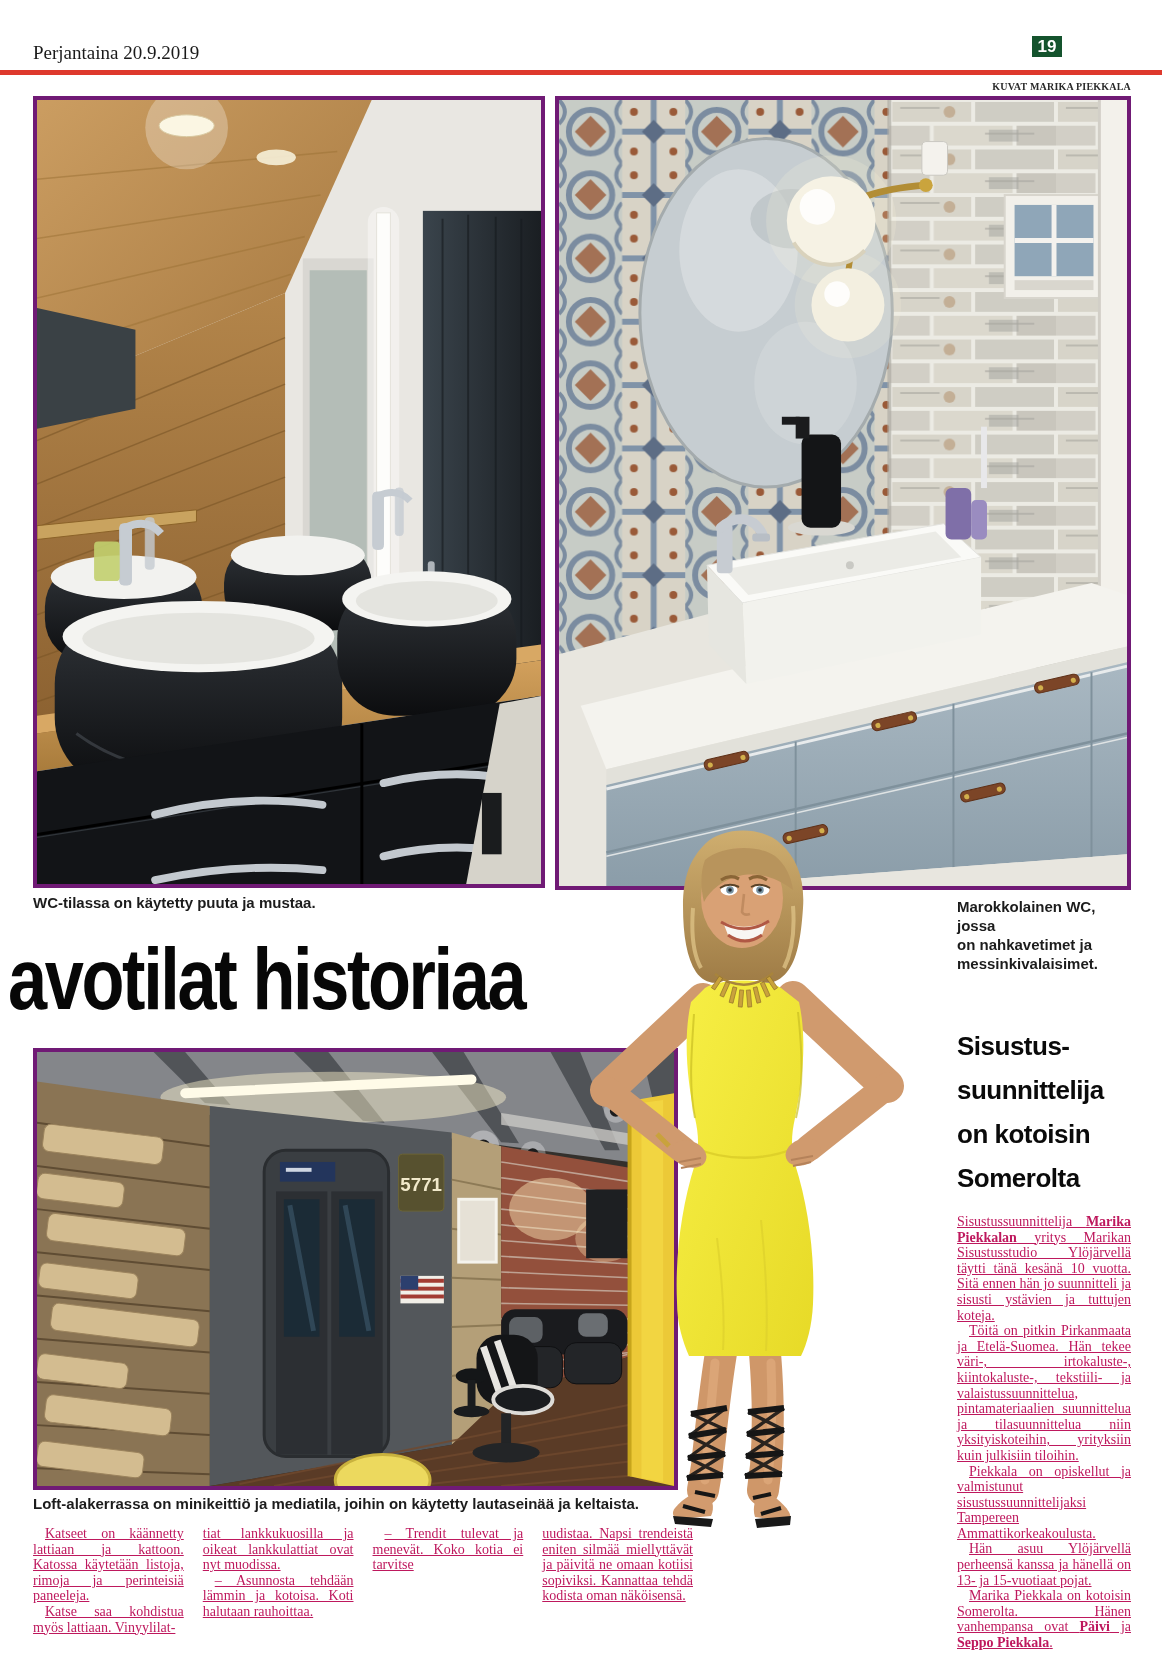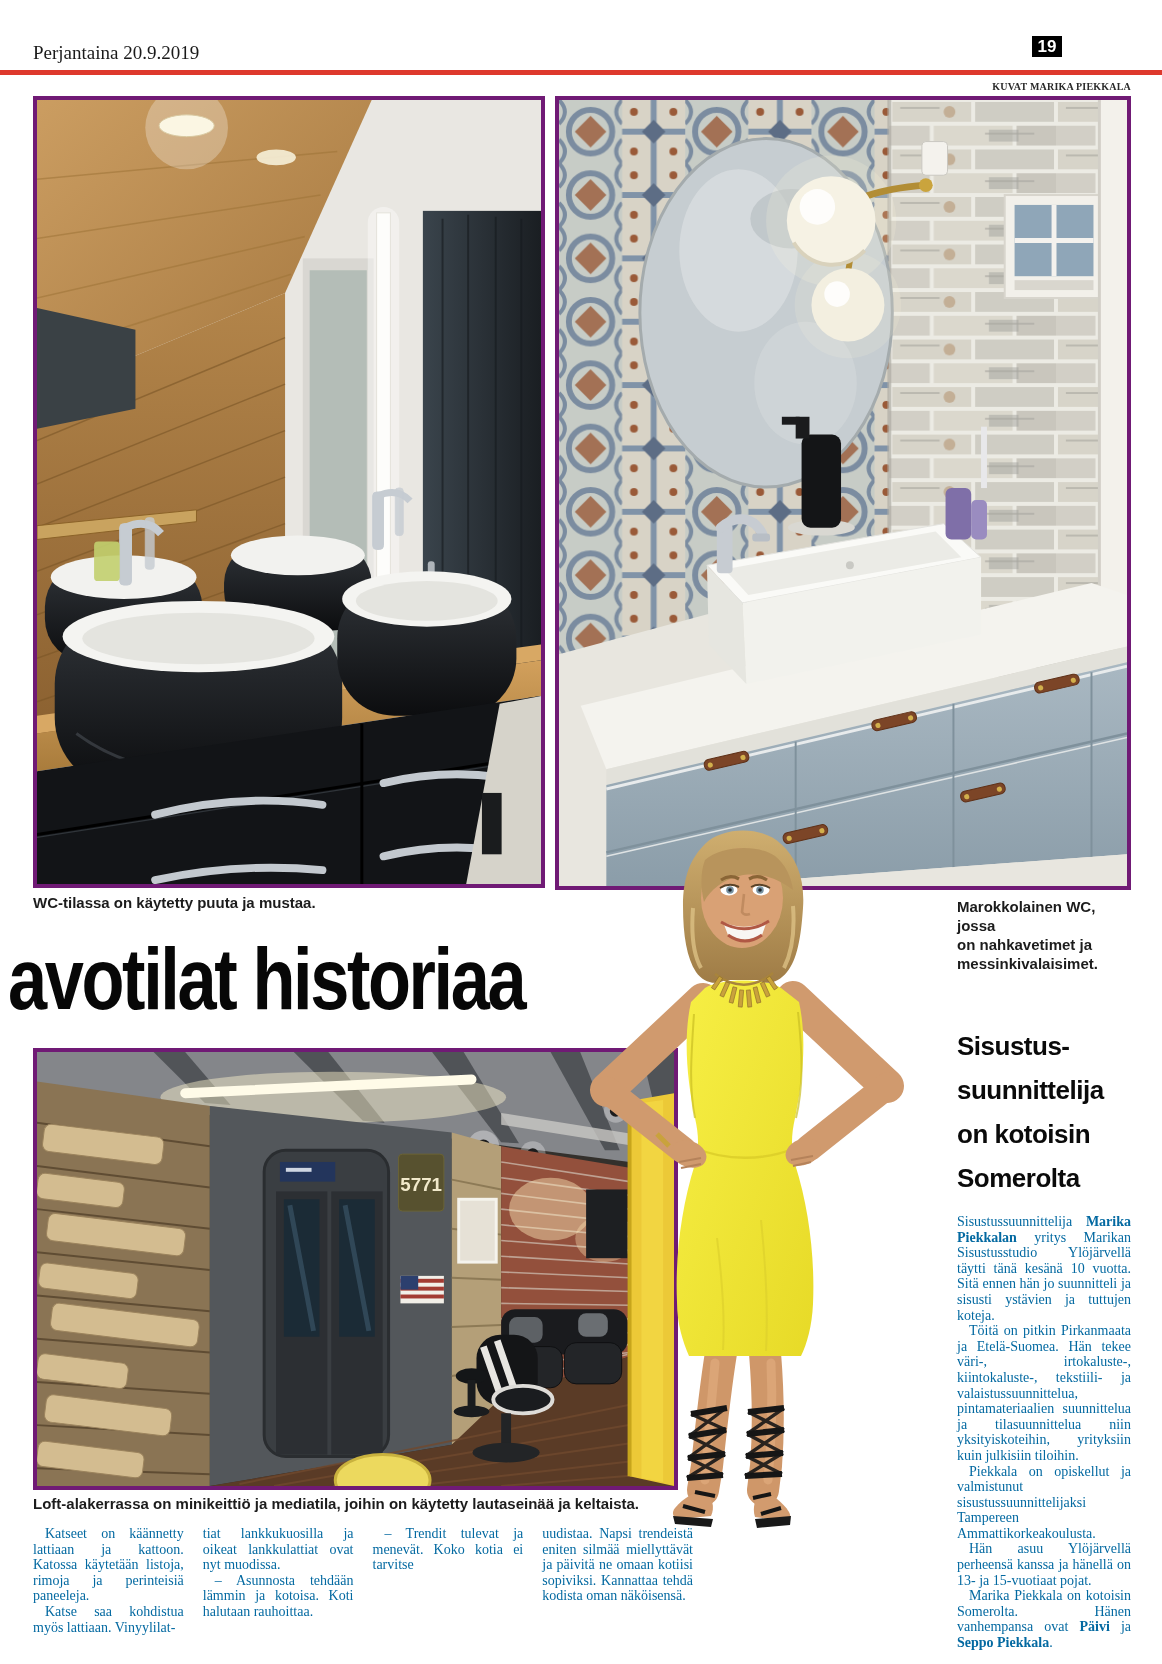--- a/index.html
+++ b/index.html
@@ -2,21 +2,21 @@
 <html lang="fi"><head>
 <meta charset="utf-8">
 <style>
   html,body{margin:0;padding:0;background:#f2f2f2;}
   .page{position:relative;width:1162px;height:1664px;background:#ffffff;overflow:hidden;
         font-family:"Liberation Sans",sans-serif;color:#111;}
   
   .date{position:absolute;left:33px;top:42px;font-family:"Liberation Serif",serif;font-size:19px;color:#1a1a1a;}
   .masthead{position:absolute;top:22px;left:812px;width:205px;text-align:right;
             font-size:43px;font-weight:bold;letter-spacing:1px;color:#050505;}
-  .pagebadge{position:absolute;left:1032px;top:36px;width:30px;height:21px;background:#000000;
+  .pagebadge{position:absolute;left:1032px;top:36px;width:30px;height:21px;background:#14532d;
              color:#fff;font-size:17px;font-weight:bold;display:flex;align-items:center;justify-content:center;}
   .redrule{position:absolute;left:0;top:70px;width:1162px;height:5px;background:#de392d;}
   .credit{position:absolute;left:700px;top:81px;width:431px;text-align:right;
           font-size:10px;font-weight:bold;color:#2a2a2a;letter-spacing:.2px;font-family:Liberation Serif, serif;}
   
   .photo{position:absolute;border:4px solid #701a75;box-sizing:border-box;background:#be185d;}
   .photo svg{display:block;width:100%;height:100%;}
   #photoLeft{left:33px;top:96px;width:512px;height:792px;}
   #photoRight{left:555px;top:96px;width:576px;height:794px;}
   #photoLoft{left:33px;top:1048px;width:645px;height:442px;}
@@ -25,21 +25,21 @@
   #cap2{left:957px;top:897px;width:180px;white-space:pre-line;}
   #cap3{left:33px;top:1494px;width:640px;}
   
   .bigheadline{position:absolute;left:8px;top:928px;font-size:88px;font-weight:bold;color:#070707;
                letter-spacing:-3px;white-space:nowrap;transform:scaleX(.8);transform-origin:left top;z-index:2;}
   
   .artcol{position:absolute;left:957px;top:1024px;width:174px;z-index:1;}
   .artcol h2{margin:0 0 14px 0;font-size:26px;line-height:44px;font-weight:bold;color:#0a0a0a;letter-spacing:-.5px;}
   .artcol h2 span{display:block;}
   .bodytext{font-family:"Liberation Serif",serif;font-size:14px;line-height:15.6px;text-align:justify;
-            color:#0369a1;}
+            color:#be185d;text-decoration:underline;}
   .bodytext p{margin:0;}
   .bodytext p.ind{text-indent:12px;}
   .bodytext b{font-weight:bold;}
   
   .bottomcols{position:absolute;left:33px;top:1526px;width:660px;display:flex;gap:19px;z-index:1;}
   .bcol{width:152px;}
   
   .woman{position:absolute;left:555px;top:818px;width:360px;height:730px;z-index:5;}
   .woman svg{display:block;width:100%;height:100%;}
 </style>

